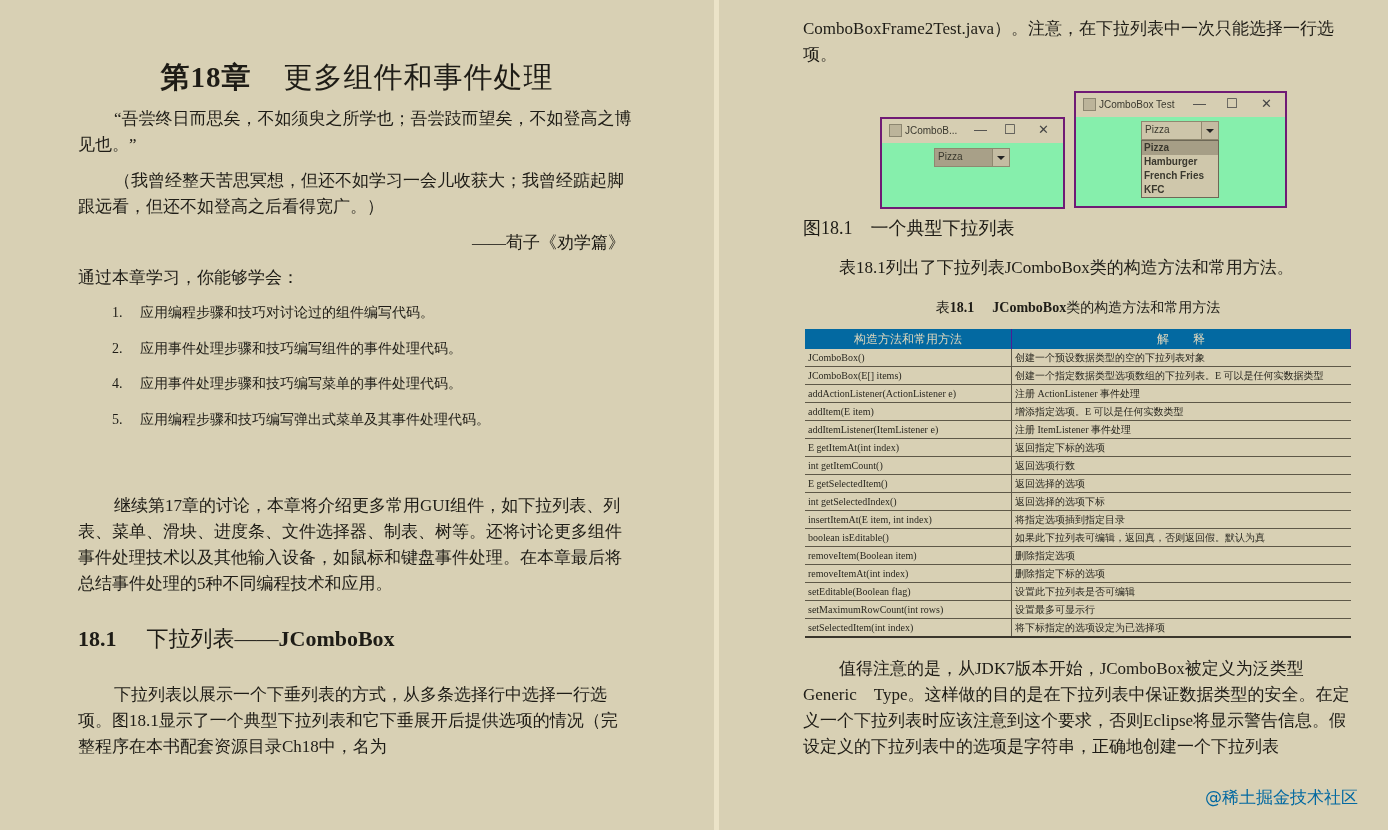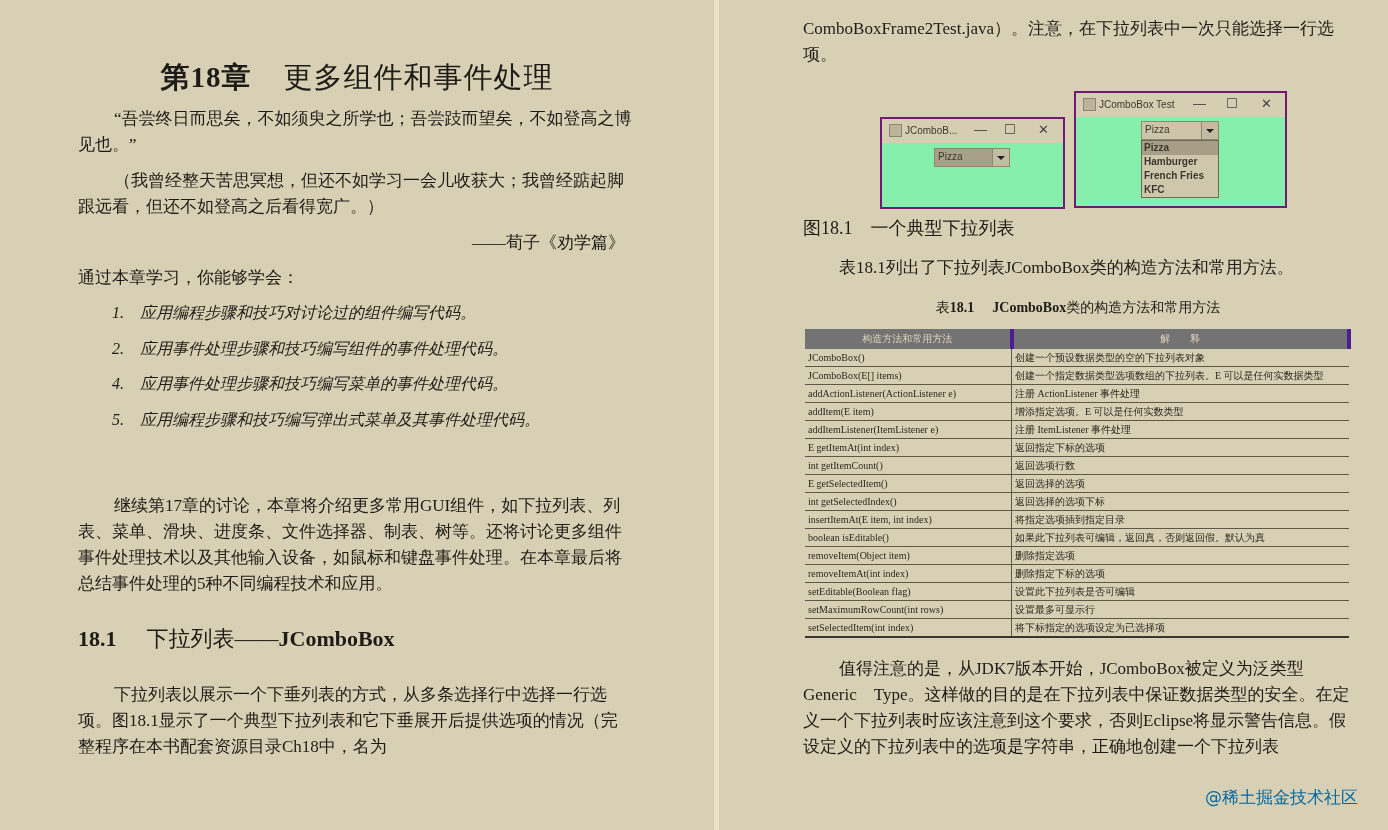--- a/index.html
+++ b/index.html
@@ -24,21 +24,21 @@
 
     .para { position: absolute; font-size: 17px; line-height: 26px; }
     .indent { text-indent: 36px; }
 
     .quote1 { left: 78px; top: 106px; width: 556px; }
     .quote2 { left: 78px; top: 168px; width: 556px; }
     .quote-src { left: 78px; top: 230px; width: 547px; text-align: right; }
     .intro { left: 78px; top: 265px; width: 556px; }
 
     .goals { position: absolute; left: 112px; top: 300px; margin: 0; padding: 0; list-style: none; }
-    .goals li { font-size: 16px; height: 35.5px; line-height: 26px; font-style: italic; }
+    .goals li { font-size: 14px; height: 35.5px; line-height: 26px; }
     .goals .n { display: inline-block; width: 28px; }
 
     .continue-para { left: 78px; top: 493px; width: 556px; }
 
     .section-title { position: absolute; left: 78px; top: 624px; font-size: 22px; }
     .section-title .b { font-weight: bold; }
     .section-title .gap { display: inline-block; width: 30px; }
 
     .section-para { left: 78px; top: 682px; width: 556px; }
 
@@ -80,22 +80,22 @@
     .fig-caption .gap, .tbl-caption .gap { display: inline-block; width: 18px; }
     .r-para2 { left: 803px; top: 255px; width: 550px; text-indent: 36px; }
     .tbl-caption { position: absolute; left: 803px; width: 550px; top: 299px; text-align: center; font-size: 14px; }
     .tbl-caption .b { font-weight: bold; }
 
     table.methods {
       position: absolute; left: 805px; top: 329px; width: 546px;
       border-collapse: collapse; font-size: 10px; color: #2a2820;
     }
     table.methods th {
-      background: #737373; color: #ddd6bc; font-weight: normal; height: 18px;
-      border-right: 4px solid #4c1d95; font-size: 10px;
+      background: #0369a1; color: #ddd6bc; font-weight: normal; height: 18px;
+      border-right: 1px solid #4c1d95; font-size: 12px;
     }
     table.methods td {
       height: 17px; padding: 0 3px; border-bottom: 1px solid #5e5848; white-space: nowrap;
     }
     table.methods td.c1 { width: 200px; border-right: 1px solid #5e5848; }
     table.methods tr:last-child td { border-bottom: 2px solid #3a362c; }
 
     .r-para3 { left: 803px; top: 656px; width: 552px; text-indent: 36px; }
 
     .watermark {
@@ -229,21 +229,21 @@
       </tr>
     <tr>
         <td class="c1">insertItemAt(E item, int index)</td>
         <td>将指定选项插到指定目录</td>
       </tr>
     <tr>
         <td class="c1">boolean isEditable()</td>
         <td>如果此下拉列表可编辑，返回真，否则返回假。默认为真</td>
       </tr>
     <tr>
-        <td class="c1">removeItem(Object item)</td>
+        <td class="c1">removeItem(Boolean item)</td>
         <td>删除指定选项</td>
       </tr>
     <tr>
         <td class="c1">removeItemAt(int index)</td>
         <td>删除指定下标的选项</td>
       </tr>
     <tr>
         <td class="c1">setEditable(Boolean flag)</td>
         <td>设置此下拉列表是否可编辑</td>
       </tr>

